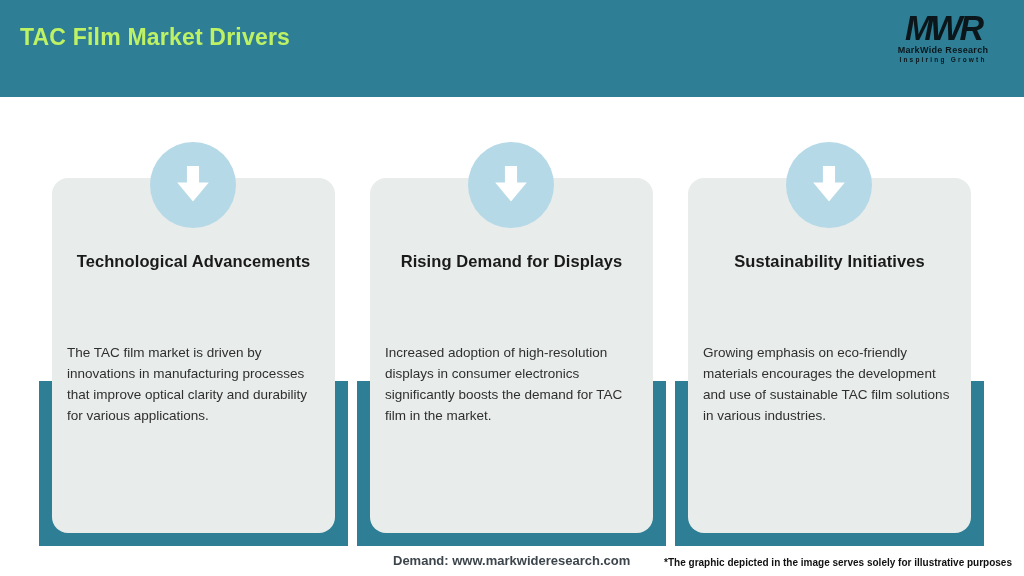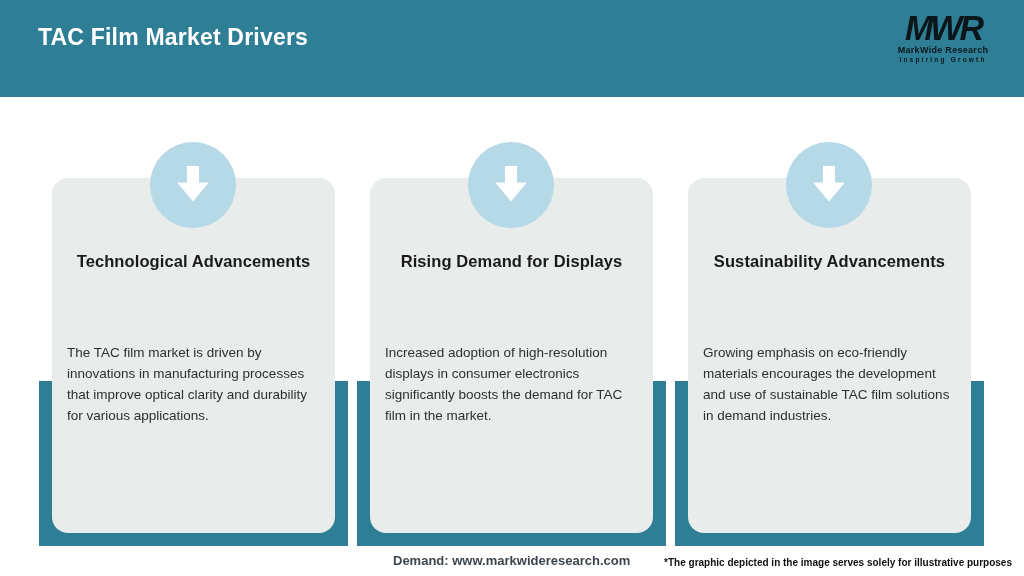--- a/index.html
+++ b/index.html
@@ -11,22 +11,22 @@
     overflow: hidden;
   }
   .canvas { position: absolute; inset: 0; width: 1024px; height: 576px; }
 
   
   .header {
     position: absolute; left: 0; top: 0; width: 1024px; height: 97px;
     background: #2e7f96;
   }
   .header-title {
-    position: absolute; left: 38px; top: 24px;
-    color: #ffffff; font-size: 23px; font-weight: bold;
+    position: absolute; left: 20px; top: 24px;
+    color: #bef264; font-size: 23px; font-weight: bold;
     letter-spacing: 0.2px;
   }
   .logo {
     position: absolute; right: 26px; top: 10px; width: 110px;
     text-align: center; color: #0b161b;
   }
   .logo-acronym {
     font-size: 34px; font-weight: bold; font-style: italic;
     letter-spacing: -3px; line-height: 1;
     transform: scaleY(1.05);
@@ -107,22 +107,22 @@
     <div class="card-title">Technological Advancements</div>
     <div class="card-body">The TAC film market is driven by innovations in manufacturing processes that improve optical clarity and durability for various applications.</div>
   </div>
 
   <div class="card card-2">
     <div class="card-title">Rising Demand for Displays</div>
     <div class="card-body">Increased adoption of high-resolution displays in consumer electronics significantly boosts the demand for TAC film in the market.</div>
   </div>
 
   <div class="card card-3">
-    <div class="card-title">Sustainability Advancements</div>
-    <div class="card-body">Growing emphasis on eco-friendly materials encourages the development and use of sustainable TAC film solutions in demand industries.</div>
+    <div class="card-title">Sustainability Initiatives</div>
+    <div class="card-body">Growing emphasis on eco-friendly materials encourages the development and use of sustainable TAC film solutions in various industries.</div>
   </div>
 
   <div class="circle circle-1">
     <span>
       <svg viewBox="0 0 24 24">
           <path d="M9.2 3.2 L14.8 3.2 L14.8 10.8 L19.3 10.8 L12 19.6 L4.7 10.8 L9.2 10.8 Z" fill="#ffffff"></path>
         </svg>
     </span>
   </div>
   <div class="circle circle-2">

